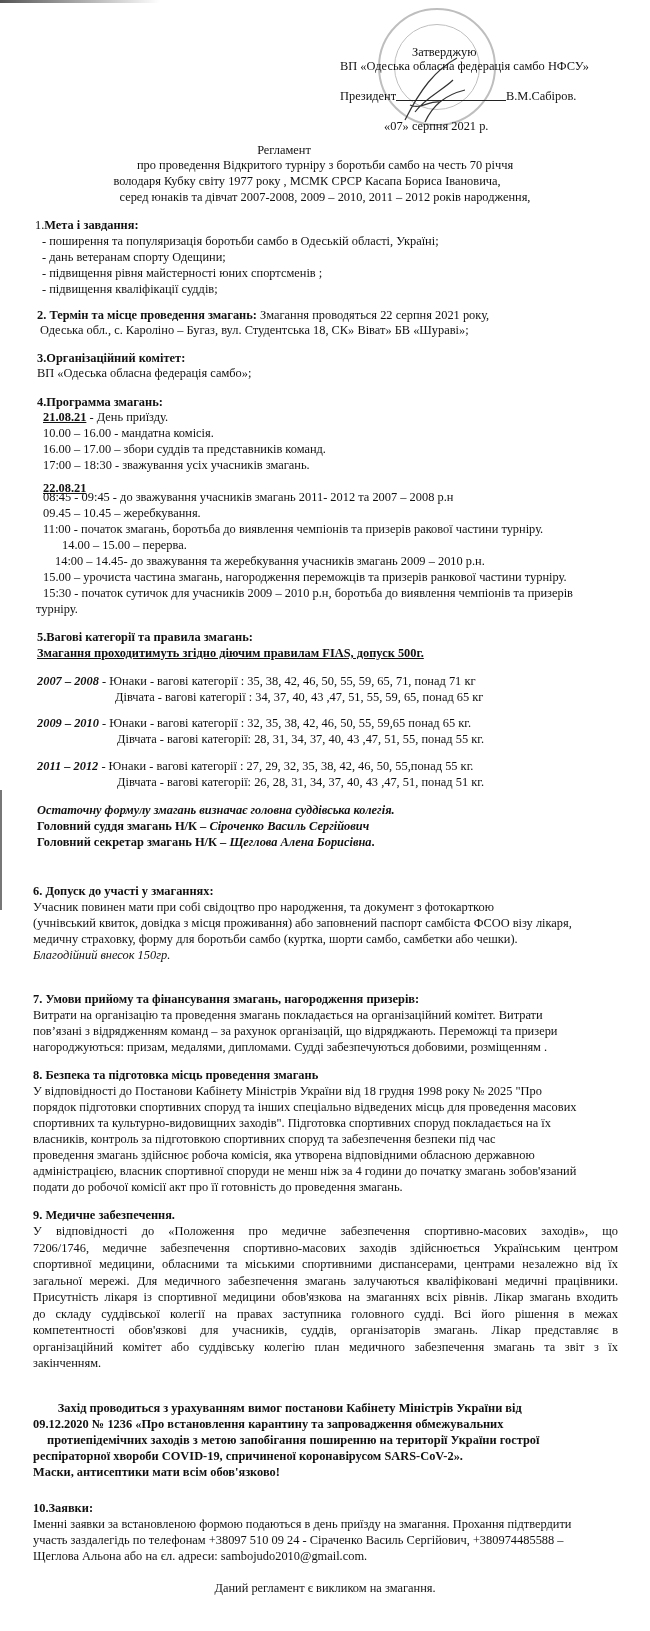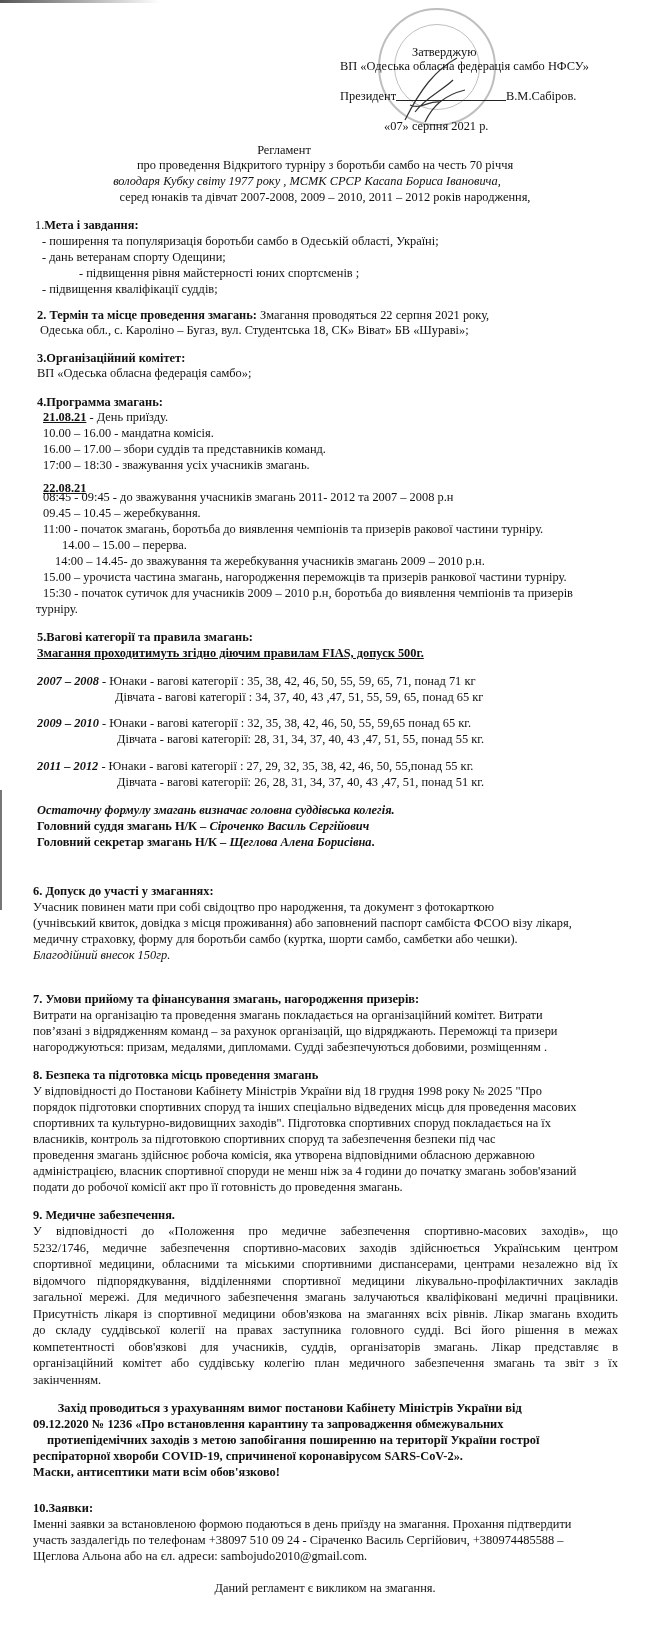--- a/index.html
+++ b/index.html
@@ -34,29 +34,29 @@
 </svg>
 <div class="abs" style="left:412px;top:28px;margin-top:16px;">Затверджую</div>
 <div class="abs" style="left:340px;top:58px;">ВП «Одеська обласна федерація самбо НФСУ»</div>
 <div class="abs" style="left:340px;top:88px;">Президент</div>
 <div class="abs" style="left:396px;top:100px;width:110px;border-top:1px solid #222;"></div>
 <div class="abs" style="left:506px;top:88px;">В.М.Сабіров.</div>
 <div class="abs" style="left:384px;top:118px;">«07» серпня 2021 р.</div>
 
 <div class="abs c" style="left:0;width:568px;top:142px;">Регламент</div>
 <div class="abs c" style="left:0;width:650px;top:157px;">про проведення Відкритого турніру з боротьби самбо на честь 70 річчя</div>
-<div class="abs c" style="left:0;width:614px;top:173px;font-style:italic;">володаря Кубку світу 1977 року , МСМК СРСР Касапа Бориса Івановича,</div>
+<div class="abs c" style="left:0;width:614px;top:173px;">володаря Кубку світу 1977 року , МСМК СРСР Касапа Бориса Івановича,</div>
 <div class="abs c" style="left:0;width:650px;top:189px;">серед юнаків та дівчат 2007-2008, 2009 – 2010, 2011 – 2012 років народження,</div>
 
 <div class="abs" style="left:35px;top:217px;">
   <span>1.</span><span class="b">Мета і завдання:</span>
 </div>
 <div class="abs" style="left:42px;top:233px;">- поширення та популяризація боротьби самбо в Одеській області, Україні;</div>
 <div class="abs" style="left:42px;top:249px;">- дань ветеранам спорту Одещини;</div>
-<div class="abs" style="left:42px;top:265px;margin-left:37px;">- підвищення рівня майстерності юних спортсменів ;</div>
+<div class="abs" style="left:42px;top:265px;">- підвищення рівня майстерності юних спортсменів ;</div>
 <div class="abs" style="left:42px;top:281px;">- підвищення кваліфікації суддів;</div>
 
 <div class="abs" style="left:37px;top:307px;">
   <span class="b">2. Термін та місце проведення змагань:</span><span> Змагання проводяться 22 серпня 2021 року,</span>
 </div>
 <div class="abs" style="left:40px;top:322px;">Одеська обл., с. Кароліно – Бугаз, вул. Студентська 18, СК» Віват» БВ «Шураві»;</div>
 
 <div class="abs b" style="left:37px;top:350px;">3.Організаційний комітет:</div>
 <div class="abs" style="left:37px;top:365px;">ВП «Одеська обласна федерація самбо»;</div>
 
@@ -119,23 +119,22 @@
 <div class="abs" style="left:33px;top:1099px;">порядок підготовки спортивних споруд та інших спеціально відведених місць для проведення масових</div>
 <div class="abs" style="left:33px;top:1115px;">спортивних  та  культурно-видовищних заходів". Підготовка спортивних споруд покладається на їх</div>
 <div class="abs" style="left:33px;top:1131px;">власників, контроль за підготовкою спортивних споруд та забезпечення безпеки під час</div>
 <div class="abs" style="left:33px;top:1147px;">проведення змагань здійснює робоча комісія, яка утворена відповідними обласною   державною</div>
 <div class="abs" style="left:33px;top:1163px;">адміністрацією, власник спортивної споруди не менш ніж за 4 години до початку змагань зобов'язаний</div>
 <div class="abs" style="left:33px;top:1179px;">подати до робочої комісії акт про її готовність до проведення змагань.</div>
 
 <div class="abs b" style="left:33px;top:1207px;">9. Медичне забезпечення.</div>
 <div class="justify" style="top:1223px;">
   <div>У відповідності до «Положення про медичне забезпечення спортивно-масових заходів», що</div>
-  <div>5232/1746, медичне забезпечення спортивно-масових заходів здійснюється Українським центром</div>
+  <div>7206/1746, медичне забезпечення спортивно-масових заходів здійснюється Українським центром</div>
   <div>спортивної медицини, обласними та міськими спортивними диспансерами, центрами незалежно від їх</div>
-  <div>відомчого підпорядкування, відділеннями спортивної медицини лікувально-профілактичних закладів</div>
   <div>загальної мережі. Для медичного забезпечення змагань залучаються кваліфіковані медичні працівники.</div>
   <div>Присутність лікаря із спортивної медицини обов'язкова на змаганнях всіх рівнів. Лікар змагань входить</div>
   <div>до складу суддівської колегії на правах заступника головного судді. Всі його рішення в межах</div>
   <div>компетентності обов'язкові для учасників, суддів, організаторів змагань. Лікар представляє в</div>
   <div>організаційний комітет або суддівську колегію план медичного забезпечення змагань та звіт з їх</div>
   <div class="last">закінченням.</div>
 </div>
 <div class="abs b" style="left:33px;top:1400px;white-space:pre;">        Захід проводиться з урахуванням вимог постанови Кабінету Міністрів України від</div>
 <div class="abs b" style="left:33px;top:1416px;">09.12.2020 № 1236 «Про встановлення карантину та запровадження обмежувальних</div>
 <div class="abs b" style="left:47px;top:1432px;">протиепідемічних заходів з метою запобігання поширенню на території України гострої</div>

